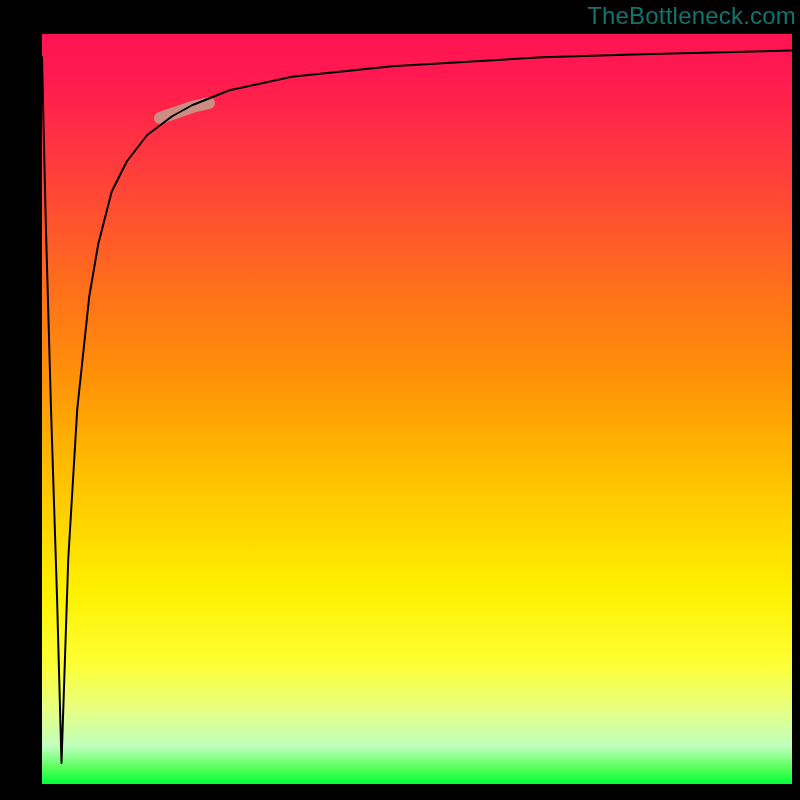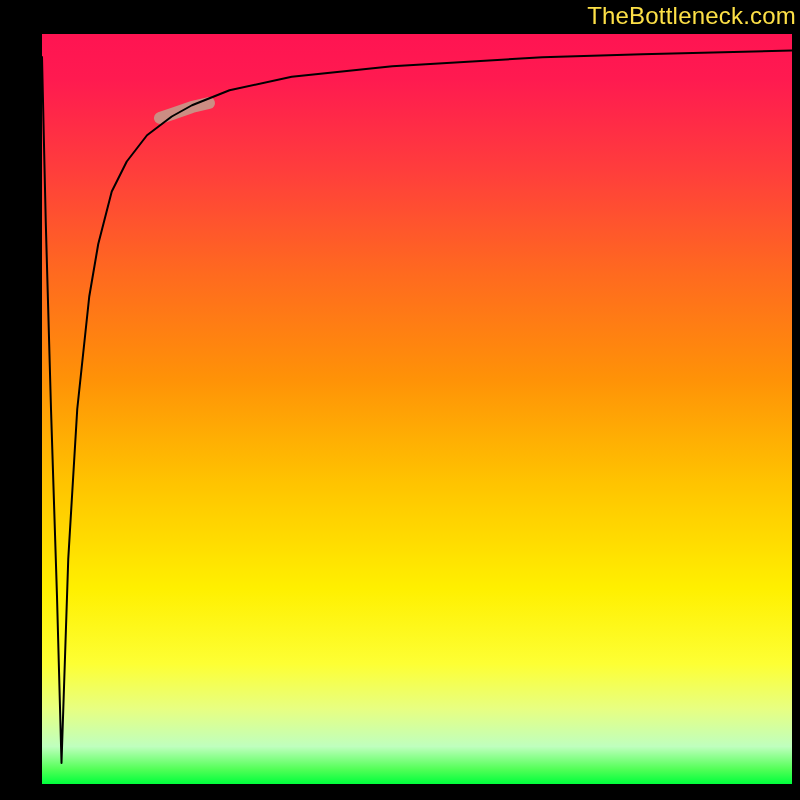--- a/index.html
+++ b/index.html
@@ -47,21 +47,21 @@
   .svg-layer {
     position: absolute;
     left: 0; top: 0;
     width: 100%;
     height: 100%;
   }
   .watermark {
     position: absolute;
     top: 2px;
     right: 4px;
-    color: #fde047;
+    color: #0f766e;
     font-size: 24px;
     font-weight: 400;
     letter-spacing: 0.2px;
   }
 </style>
 </head>
 <body>
 
 <div class="stage">
 

